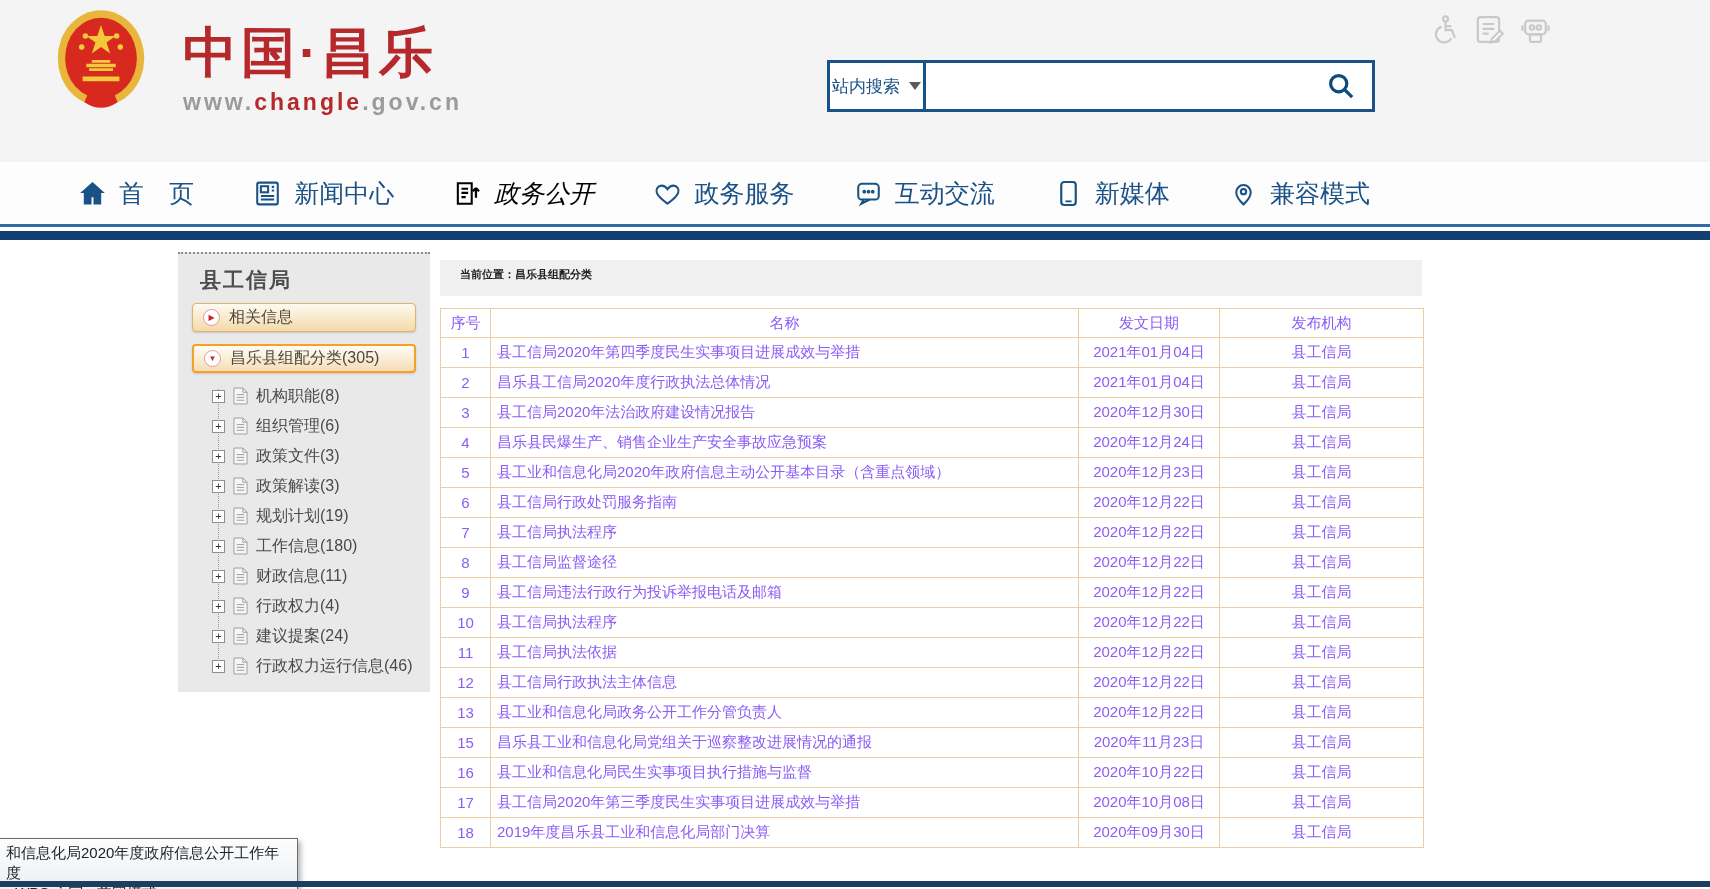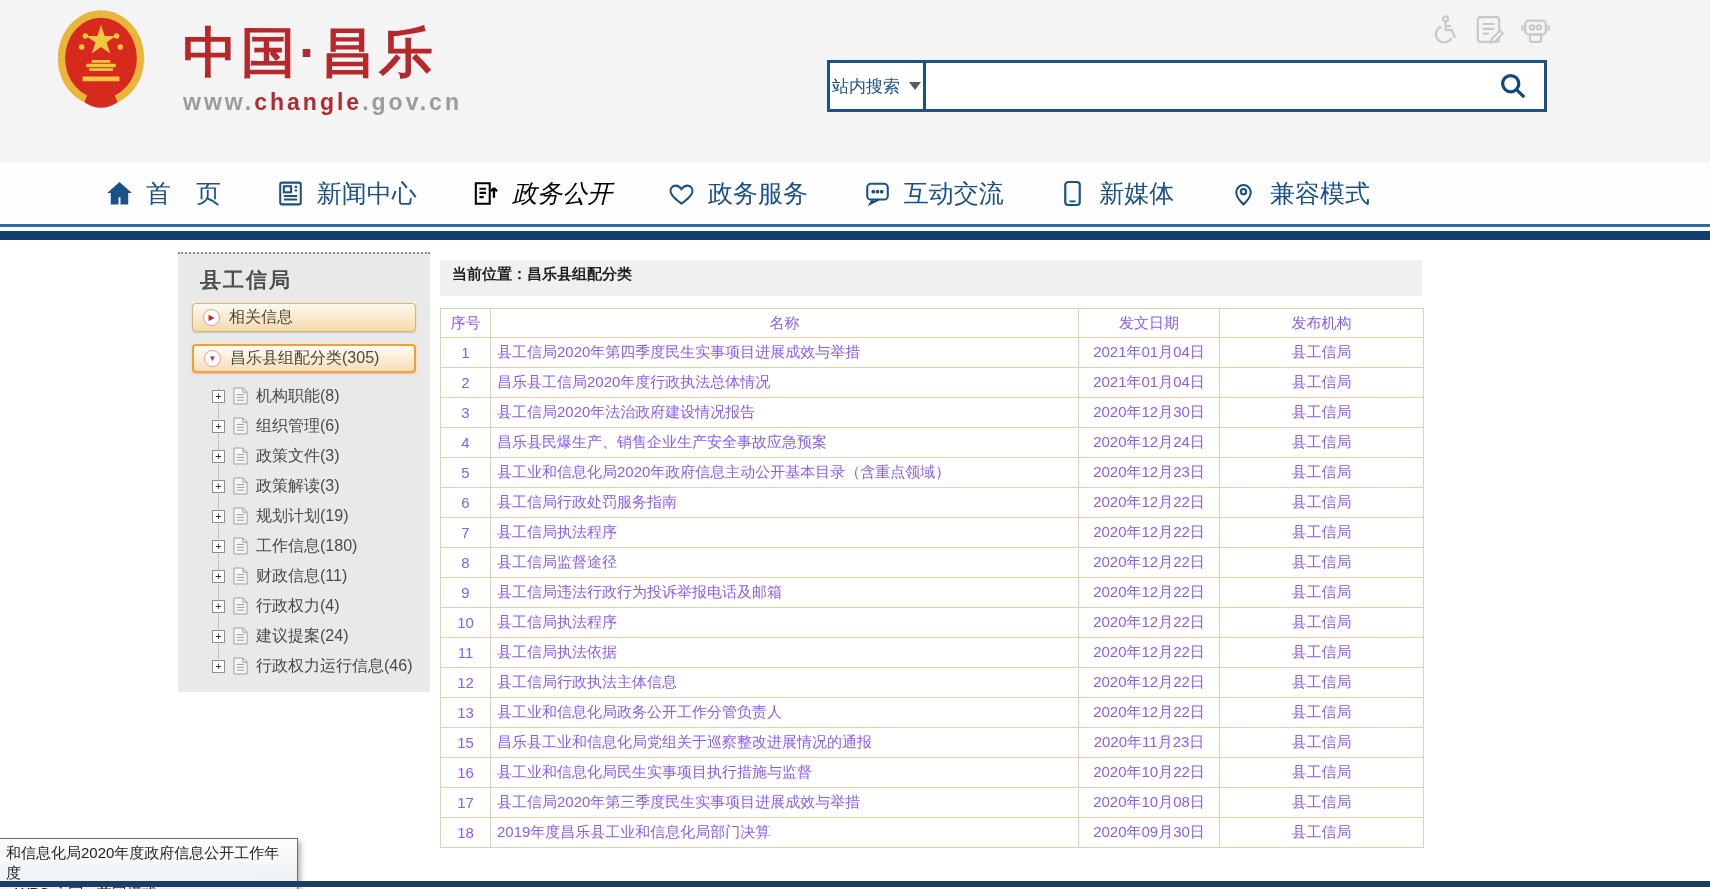--- a/index.html
+++ b/index.html
@@ -10,34 +10,34 @@
   
   .site-header { position:absolute; top:0; left:0; width:100%; height:162px; background:#f4f4f5; }
   .logo { position:absolute; left:55px; top:8px; display:flex; align-items:flex-start; gap:36px; cursor:pointer; }
   .title-block { margin-top:16px; }
   .site-title { font-size:54px; font-weight:bold; color:#b5292c; letter-spacing:4px; line-height:1.05; }
   .site-url { font-size:23px; font-weight:bold; letter-spacing:3px; color:#9b9b9b; margin-top:8px; }
   .site-url .red { color:#b5292c; }
   .header-tools { position:absolute; left:1427px; top:13px; display:flex; gap:13px; color:#c9c9ca; }
   .header-tools svg { width:33px; height:33px; cursor:pointer; }
 
-  .search { position:absolute; left:827px; top:60px; width:720px; height:52px;
+  .search { position:absolute; left:827px; top:60px; width:548px; height:52px;
             border:3px solid #1a5186; background:#fff; display:flex; align-items:stretch; }
   .scope { width:96px; border-right:3px solid #1a5186; display:flex; align-items:center;
            justify-content:center; gap:9px; color:#1a5186; font-size:17px; cursor:pointer; }
   .tri { width:0; height:0; border-left:6px solid transparent; border-right:6px solid transparent;
          border-top:8px solid #5a5a5a; }
   .search input { flex:1; border:none; outline:none; font-size:18px; padding:0 10px; background:transparent; }
   .search-btn { width:62px; border:none; background:transparent; display:flex; align-items:center;
                 justify-content:center; cursor:pointer; }
   .search-btn svg { width:30px; height:30px; }
 
   
   .nav { position:absolute; top:162px; left:0; width:100%; height:62px; background:#fdfdfe;
-         display:flex; align-items:center; justify-content:space-between; padding:0 340px 0 105px; }
+         display:flex; align-items:center; justify-content:space-between; padding:0 340px 0 78px; }
   .nav a { display:flex; align-items:center; gap:12px; font-size:25px; color:#1a5186;
            text-decoration:none; cursor:pointer; white-space:nowrap; }
   .nav a svg { width:29px; height:29px; flex:none; }
   .nav a.active { color:#000000;font-style:italic; }
   .sep-thin  { position:absolute; top:224px; left:0; width:100%; height:3px; background:#2f6ba6; }
   .sep-thick { position:absolute; top:231px; left:0; width:100%; height:9px; background:#123f72; }
 
   
   .sidebar { position:absolute; left:178px; top:252px; width:252px; height:440px;
              background:#e9e9ea; border-top:2px dotted #8c8c8c; }
@@ -53,21 +53,21 @@
   .tree:before { content:""; position:absolute; left:40px; top:8px; bottom:16px; border-left:1px dotted #9a9a9a; }
   .tree li { height:30px; display:flex; align-items:center; gap:8px; position:relative;
              font-size:16px; color:#4a4a4a; cursor:pointer; z-index:1; }
   .plus { width:13px; height:13px; background:#fff; border:1px solid #8f8f8f; font-size:11px;
           line-height:10px; text-align:center; color:#333; flex:none; }
   .doc { display:flex; flex:none; }
   .doc svg { width:15px; height:18px; }
 
   
   .breadcrumb { position:absolute; left:440px; top:260px; width:982px; height:36px; background:#f0f0f1;
-                padding-left:12px; font-size:15px; font-weight:bold; color:#1f1f1f; line-height:28px; }
+                padding-left:20px; font-size:11px; font-weight:bold; color:#1f1f1f; line-height:28px; }
   .doc-table { position:absolute; left:440px; top:308px; width:983px; border-collapse:collapse;
                table-layout:fixed; background:#fff; font-size:15px; color:#8b5cf6; }
   .doc-table th, .doc-table td { border:1px solid #eccda5; height:30px; padding:0 6px;
                font-weight:normal; overflow:hidden; white-space:nowrap; text-align:center; }
   .doc-table th { height:29px; }
   .doc-table td.c-name { text-align:left; cursor:pointer; }
 
   
   .wps-tooltip { position:absolute; left:-3px; top:838px; width:301px; border:1px solid #6b6b6b;
                  background:linear-gradient(#fcfdfe,#e7ebef); box-shadow:3px 3px 5px rgba(0,0,0,.28);

